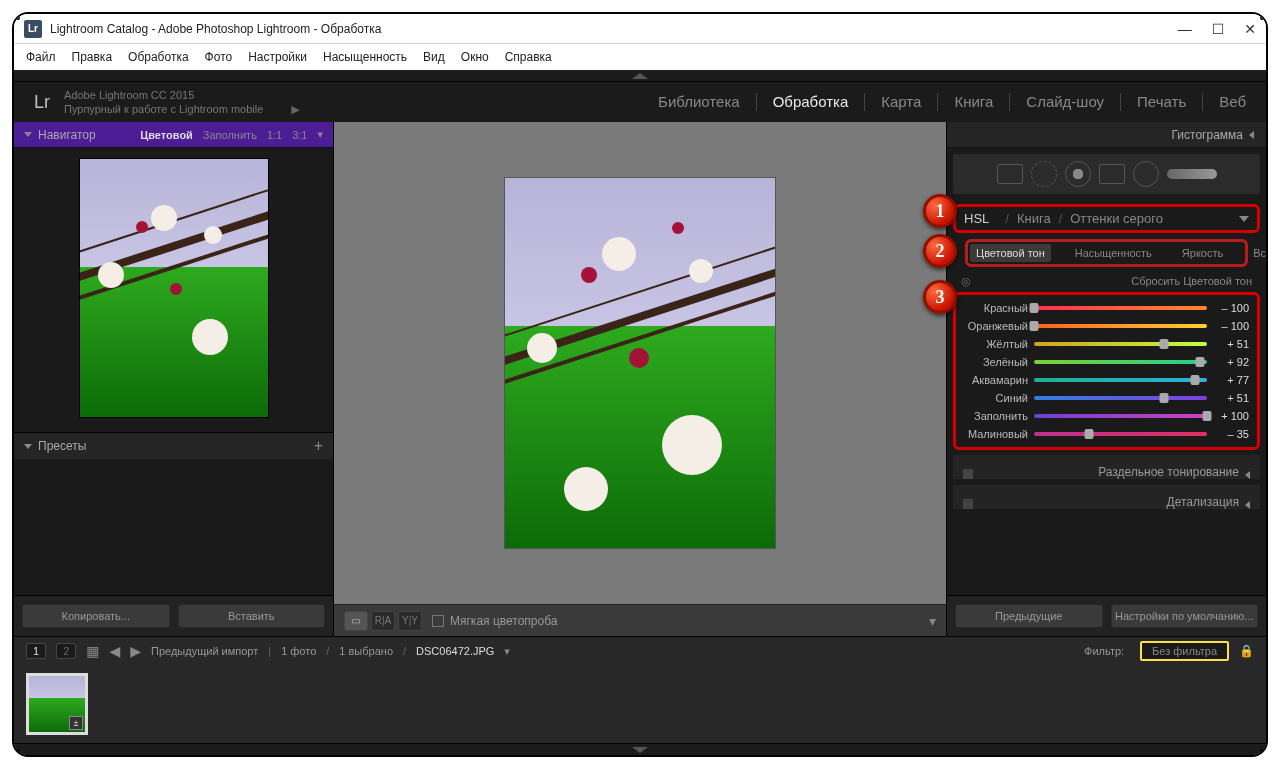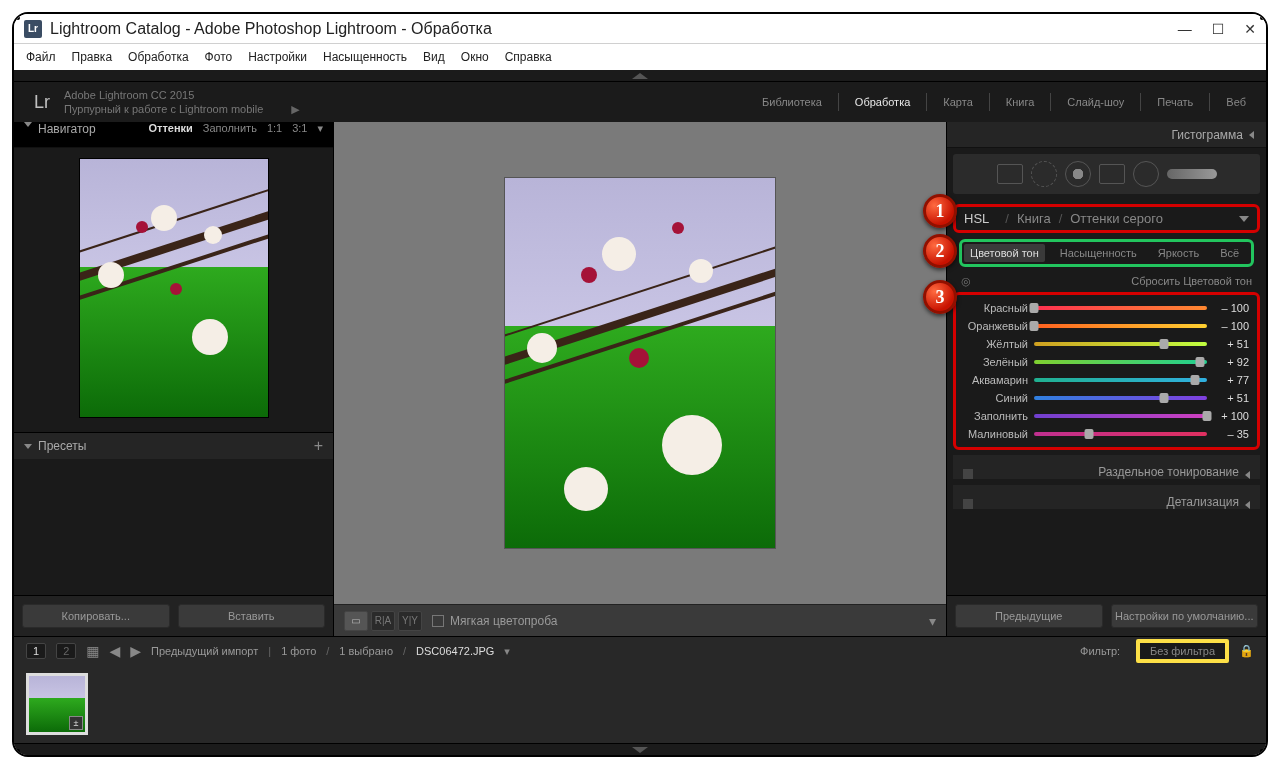--- a/index.html
+++ b/index.html
@@ -4,53 +4,53 @@
 <style>
 * { margin:0; padding:0; box-sizing:border-box; font-family:"Segoe UI",Tahoma,sans-serif; user-select:none; }
 body { background:#fff; width:1280px; height:769px; overflow:hidden; position:relative; }
 .frame { position:absolute; inset:12px; border:2px solid #000; border-radius:16px; overflow:hidden; background:#fff; display:flex; flex-direction:column; }
 .corner-dot { position:absolute; width:4px; height:4px; background:#000; border-radius:50%; }
 .cd-tl{top:2px;left:2px}.cd-tr{top:2px;right:2px}.cd-bl{bottom:2px;left:2px}.cd-br{bottom:2px;right:2px}
 
 
 .titlebar { height:30px; display:flex; align-items:center; padding:0 10px; background:#fff; border-bottom:1px solid #d0d0d0; }
 .app-ico { width:18px; height:18px; background:#3a4c63; color:#fff; font-size:10px; font-weight:bold; display:flex; align-items:center; justify-content:center; margin-right:8px; border-radius:2px; }
-.title { font-size:16px; color:#222; flex:1; }
+.title { font-size:12px; color:#222; flex:1; }
 .winctl { display:flex; gap:20px; color:#333; font-size:14px; }
 .winctl span { cursor:pointer; }
 
 
 .menubar { height:26px; display:flex; align-items:center; gap:16px; padding:0 12px; background:#fff; font-size:12px; color:#222; }
 .menubar span { cursor:pointer; }
 
 
 .app { flex:1; background:#1b1b1b; display:flex; flex-direction:column; min-height:0; }
 .top-handle,.bottom-handle { height:12px; background:#1b1b1b; display:flex; align-items:center; justify-content:center; border-bottom:1px solid #000; }
 .bottom-handle{border-top:1px solid #000;border-bottom:none}
 .tri-up { width:0;height:0;border-left:8px solid transparent;border-right:8px solid transparent;border-bottom:6px solid #555;}
 .tri-down { width:0;height:0;border-left:8px solid transparent;border-right:8px solid transparent;border-top:6px solid #555;}
 
 
 .header-row { height:40px; display:flex; align-items:center; padding:0 20px; background:#1b1b1b; }
 .lr-logo { color:#c0c0c0; font-size:18px; font-weight:300; margin-right:14px; }
 .lr-sub { color:#777; font-size:11px; line-height:14px; }
 .lr-sub .play { margin-left:28px; color:#666; }
-.modules { margin-left:auto; display:flex; gap:16px; align-items:center; color:#888; font-size:11px; }
+.modules { margin-left:auto; display:flex; gap:16px; align-items:flex-start; color:#888; font-size:15px; }
 .modules span { cursor:pointer; }
 .modules .sep { width:1px; height:18px; background:#444; }
 .modules .active { color:#e8e8e8; font-weight:500; }
 
 
 .workspace { flex:1; display:flex; min-height:0; }
 .left-panel { width:320px; background:#1a1a1a; border-right:1px solid #000; display:flex; flex-direction:column; }
 .canvas { flex:1; background:#7a7a7a; display:flex; flex-direction:column; min-width:0; }
 .right-panel { width:320px; background:#1a1a1a; border-left:1px solid #000; display:flex; flex-direction:column; }
 
 
-.panel-head { height:26px; display:flex; align-items:flex-start; padding:0 10px; background:#000000; color:#aaa; font-size:12px; border-bottom:1px solid #111; }
+.panel-head { height:26px; display:flex; align-items:center; padding:0 10px; background:#4c1d95; color:#aaa; font-size:12px; border-bottom:1px solid #111; }
 .panel-head .spacer{flex:1}
 .panel-head .opt { color:#888; margin-left:10px; cursor:pointer; font-size:11px;}
 .panel-head .opt.on{color:#ddd;font-weight:600}
 .tri-d{display:inline-block;width:0;height:0;border-left:4px solid transparent;border-right:4px solid transparent;border-top:5px solid #888;margin-right:6px}
 .tri-l{display:inline-block;width:0;height:0;border-top:4px solid transparent;border-bottom:4px solid transparent;border-right:5px solid #888;margin-left:6px}
 
 
 .nav-preview { padding:10px 20px 14px; }
 .nav-img { width:190px; height:260px; margin:0 auto; background:#222; border:1px solid #000; position:relative; overflow:hidden; }
 .ni-sky{position:absolute;top:0;left:0;right:0;height:42%;background:linear-gradient(#b8b4d8,#c8c4e4);}
@@ -89,21 +89,21 @@
 .tool-strip .tcrop{width:26px;height:20px;border:1px solid #555;border-radius:2px}
 .tool-strip .tgrad{width:50px;height:10px;border-radius:5px;background:linear-gradient(90deg,#666,#999)}
 
 
 .hsl-box{margin:4px 6px 6px;border:3px solid #d50000;border-radius:6px;padding:4px 8px;display:flex;align-items:center;color:#888;font-size:13px}
 .hsl-box .hsl{color:#ccc;margin-right:8px}
 .hsl-box .sep2{margin:0 8px;color:#555}
 .hsl-box .dd{margin-left:auto;width:0;height:0;border-left:5px solid transparent;border-right:5px solid transparent;border-top:6px solid #888}
 
 
-.subtabs-box{margin:0 12px 6px;border:3px solid #22c55e;border-radius:6px;display:flex;padding:2px;gap:9px}
+.subtabs-box{margin:0 18px 6px;border:3px solid #b91c1c;border-radius:6px;display:flex;padding:2px;gap:18px}
 .subtab{flex:0 0 auto;padding:3px 6px;color:#888;font-size:11px;cursor:pointer;border-radius:2px}
 .subtab.active{background:#3a3a3a;color:#ddd}
 
 
 .reset-row{color:#888;font-size:11px;text-align:right;padding:2px 14px}
 
 
 .sliders-box{margin:2px 6px;border:3px solid #d50000;border-radius:6px;padding:4px 8px}
 .slider-row{display:flex;align-items:center;height:18px;font-size:11px;color:#bbb}
 .slider-row .lbl{width:70px;text-align:right;padding-right:6px}
@@ -126,21 +126,21 @@
 .collapsed .sq{width:10px;height:10px;background:#444;margin-right:8px}
 .collapsed .nm{flex:1;text-align:right}
 
 
 .filmstrip{background:#282828;border-top:1px solid #000}
 .fs-bar{height:28px;display:flex;align-items:center;padding:0 12px;gap:10px;color:#999;font-size:11px}
 .fs-bar .pg{background:#1a1a1a;color:#ddd;padding:1px 6px;border:1px solid #444;border-radius:2px;cursor:pointer}
 .fs-bar .pg.dim{color:#666}
 .fs-bar .ico{color:#888;font-size:14px;cursor:pointer}
 .fs-bar .fname{color:#ddd}
-.fs-bar .filter-sel{margin-left:6px;background:#1a1a1a;color:#888;padding:2px 10px;border:4px solid #fde047;border-radius:2px}
+.fs-bar .filter-sel{margin-left:6px;background:#1a1a1a;color:#888;padding:2px 10px;border:2px solid #fde047;border-radius:2px}
 .fs-thumbs{height:78px;display:flex;align-items:center;padding:0 12px}
 .fs-thumb{width:62px;height:62px;background:#eee;border:3px solid #ddd;position:relative;overflow:hidden;cursor:pointer}
 .fs-thumb .mini{position:absolute;inset:0}
 .fs-badge{position:absolute;right:2px;bottom:2px;width:14px;height:14px;background:#333;border:1px solid #888;font-size:9px;color:#ddd;display:flex;align-items:center;justify-content:center}
 
 
 .badge{position:absolute;width:34px;height:34px;border-radius:50%;background:radial-gradient(circle at 30% 30%,#ff6a40,#c81200 70%);border:3px solid #901000;color:#fff;font-size:18px;font-weight:bold;display:flex;align-items:center;justify-content:center;box-shadow:0 2px 4px rgba(0,0,0,.6);z-index:50;font-family:Georgia,serif}
 </style>
 </head>
 <body>
@@ -201,21 +201,21 @@
     </div>
   </div>
 
   <div class="workspace">
 
     <div class="left-panel">
       <div class="panel-head">
         <span class="tri-d"></span>
         <span>Навигатор</span>
         <span class="spacer"></span>
-        <span class="opt on">Оттенки</span>
+        <span class="opt on">Цветовой</span>
         <span class="opt">Заполнить</span>
         <span class="opt">1:1</span>
         <span class="opt">3:1</span>
         <span class="opt">▾</span>
       </div>
       <div class="nav-preview">
         <div class="nav-img">
           <div class="ni-sky"></div>
               <div class="ni-grass"></div>
               <div class="ni-branch"></div>

